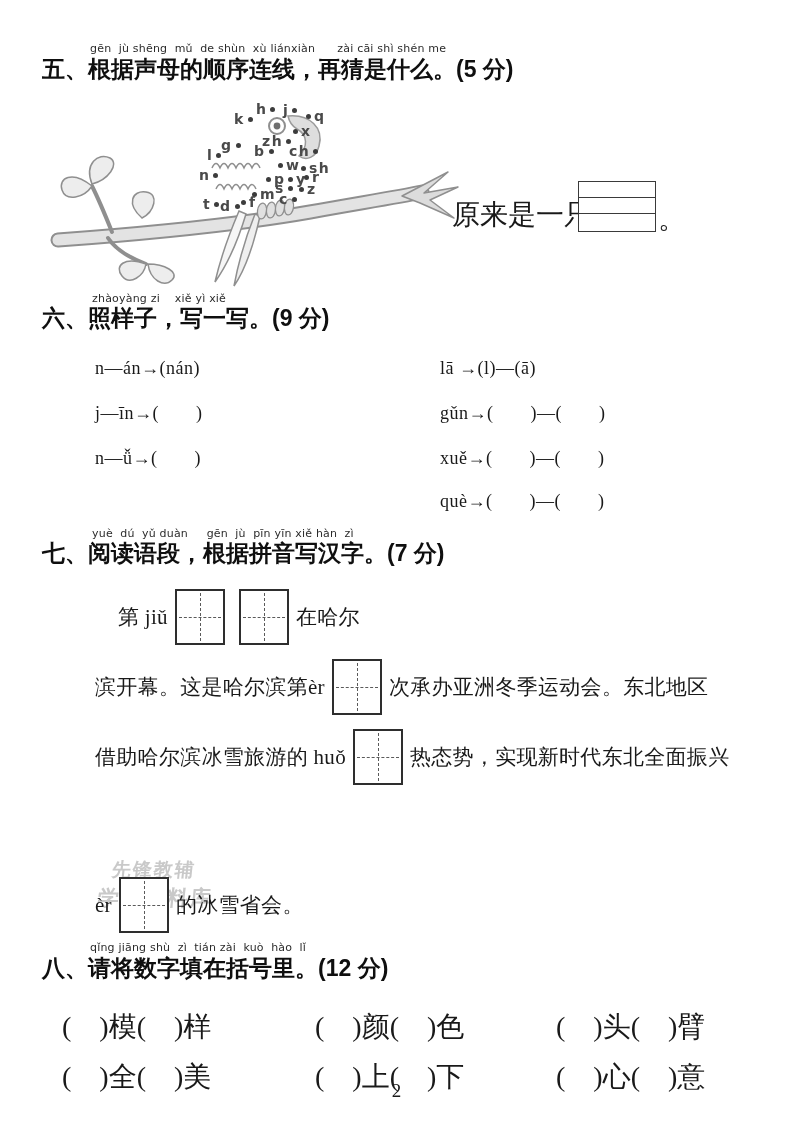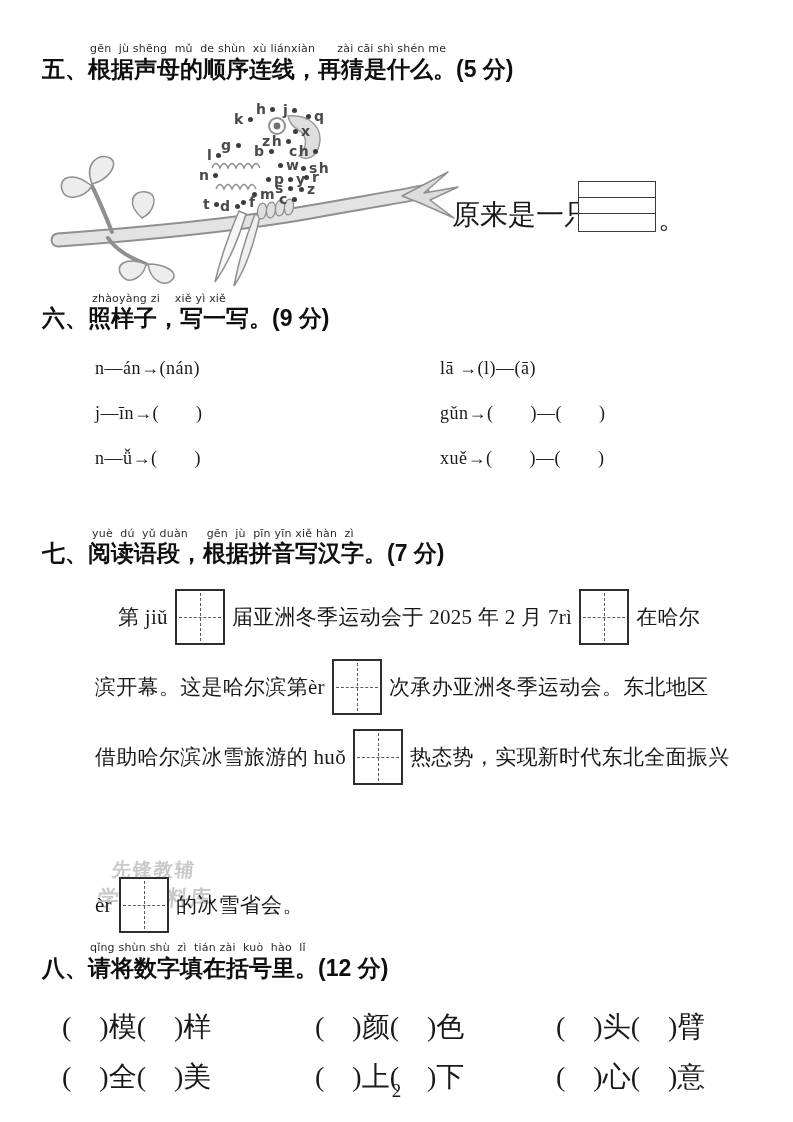--- a/index.html
+++ b/index.html
@@ -170,28 +170,28 @@
 
   <div class="pinyin" style="left:92px;top:291px">zhàoyàng zi　 xiě yì xiě</div>
   <div class="hdr" style="left:42px;top:303px">六、照样子，写一写。(9 分)</div>
 
   <div class="exrow" style="left:95px;top:358px">n—án→(nán)</div>
   <div class="exrow" style="left:95px;top:401px">j—īn→(　　)</div>
   <div class="exrow" style="left:95px;top:446px">n—ǚ→(　　)</div>
   <div class="exrow" style="left:440px;top:358px">lā →(l)—(ā)</div>
   <div class="exrow" style="left:440px;top:446px">xuě→(　　)—(　　)</div>
   <div class="exrow" style="left:440px;top:401px">gǔn→(　　)—(　　)</div>
+  <div class="exrow" style="left:440px;top:489px">què→(　　)—(　　)</div>
 
   <div class="pinyin" style="left:92px;top:526px">yuè  dú  yǔ duàn　  gēn  jù  pīn yīn xiě hàn  zì</div>
   <div class="hdr" style="left:42px;top:538px">七、阅读语段，根据拼音写汉字。(7 分)</div>
 
   <div class="pline" style="left:118px;top:589px">
     <span>第 jiǔ</span>
     <span class="tzg"></span>
-    <span>届亚洲冬季运动会于 2025 年 2 月 7rì</span>
     <span class="tzg"></span>
     <span>在哈尔</span>
   </div>
   <div class="pline" style="left:95px;top:659px">
     <span>滨开幕。这是哈尔滨第èr</span>
     <span class="tzg"></span>
     <span>次承办亚洲冬季运动会。东北地区</span>
   </div>
   <div class="pline" style="left:95px;top:729px">
     <span>借助哈尔滨冰雪旅游的 huǒ</span>
@@ -200,21 +200,21 @@
   </div>
   <div class="pline" style="left:95px;top:877px">
     <span>èr</span>
     <span class="tzg"></span>
     <span>的冰雪省会。</span>
   </div>
 
   <div class="wm" style="left:112px;top:857px;font-size:19px">先锋教辅</div>
   <div class="wm" style="left:98px;top:884px;font-size:21px">学霸资料库</div>
 
-  <div class="pinyin" style="left:90px;top:941px">qǐng shùn shù  zì  tián zài  kuò  hào  lǐ</div>
+  <div class="pinyin" style="left:90px;top:941px">qǐng jiāng shù  zì  tián zài  kuò  hào  lǐ</div>
   <div class="hdr" style="left:42px;top:953px">八、请将数字填在括号里。(12 分)</div>
 
   <div class="body-text" style="left:62px;top:1008px">(　)模(　)样</div>
   <div class="body-text" style="left:315px;top:1008px">(　)颜(　)色</div>
   <div class="body-text" style="left:556px;top:1008px">(　)头(　)臂</div>
   <div class="body-text" style="left:62px;top:1058px">(　)全(　)美</div>
   <div class="body-text" style="left:315px;top:1058px">(　)上(　)下</div>
   <div class="body-text" style="left:556px;top:1058px">(　)心(　)意</div>
 
   <div class="pagenum" style="top:1080px">2</div>

